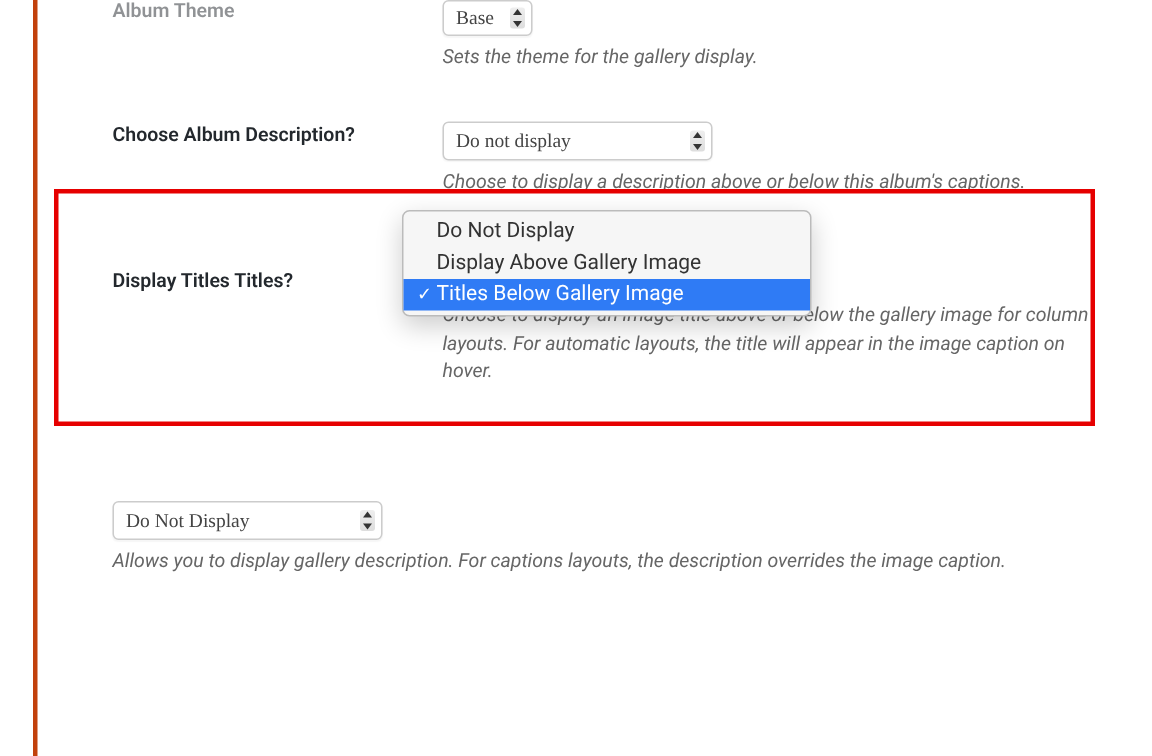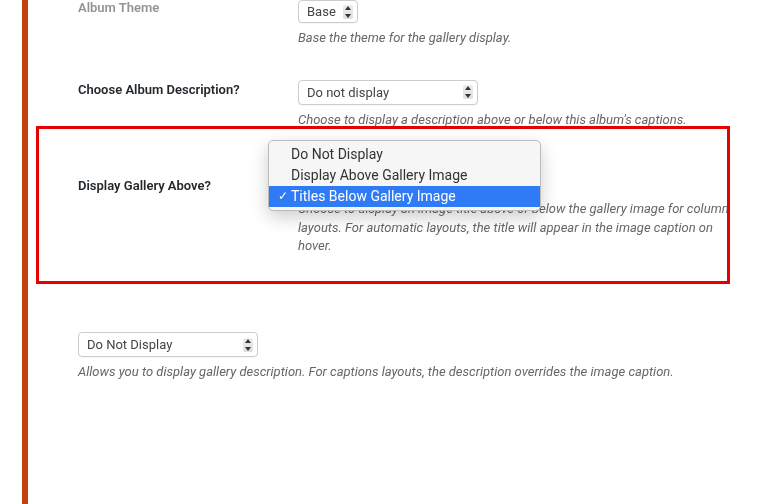--- a/index.html
+++ b/index.html
@@ -12,21 +12,21 @@
       font-size: 13px;
       color: #444;
       background: #fff;
       width: 768px;
       height: 504px;
       overflow: hidden;
       position: relative;
     }
     .container {
       padding: 0 36px 20px 50px;
-      border-left: 6px solid #c2410c;
+      border-left: 3px solid #c2410c;
       margin-left: 22px;
       min-height: 504px;
     }
     .form-row {
       display: flex;
       padding: 18px 0;
       align-items: flex-start;
       position: relative;
     }
     .row-label {
@@ -57,20 +57,21 @@
       font-size: 13px;
       min-width: 60px;
       box-shadow: 0 1px 1px rgba(0,0,0,0.04);
     }
     .select-wrap.wide {
       min-width: 180px;
       padding: 4px 4px 4px 8px;
     }
     .select-wrap .value {
       flex: 1;
+      font-family: Liberation Serif, serif;
     }
     .select-arrows {
       display: inline-block;
       width: 10px;
       height: 14px;
       margin-left: 6px;
       background: linear-gradient(to bottom, #eee, #ddd);
       border-radius: 2px;
       position: relative;
     }
@@ -165,37 +166,37 @@
 
 <div class="container">
 
   <div class="form-row first-row">
     <div class="row-label">Album Theme</div>
     <div class="row-content">
       <div class="select-wrap">
         <span class="value">Base</span>
         <span class="select-arrows"></span>
       </div>
-      <div class="description">Base the theme for the gallery display.</div>
+      <div class="description">Sets the theme for the gallery display.</div>
     </div>
   </div>
 
   <div class="form-row">
     <div class="row-label">Choose Album Description?</div>
     <div class="row-content">
       <div class="select-wrap wide">
         <span class="value">Do not display</span>
         <span class="select-arrows"></span>
       </div>
       <div class="description">Choose to display a description above or below this album's captions.</div>
     </div>
   </div>
 
   <div class="form-row titles-row">
-    <div class="row-label">Display Gallery Above?</div>
+    <div class="row-label">Display Titles Titles?</div>
     <div class="row-content">
       <div style="height:18px"></div>
       <div class="description">Choose to display an image title above or below the gallery image for column layouts. For automatic layouts, the title will appear in the image caption on hover.</div>
     </div>
   </div>
 
   <div class="form-row">
   </div>
 
   <div class="form-row">

